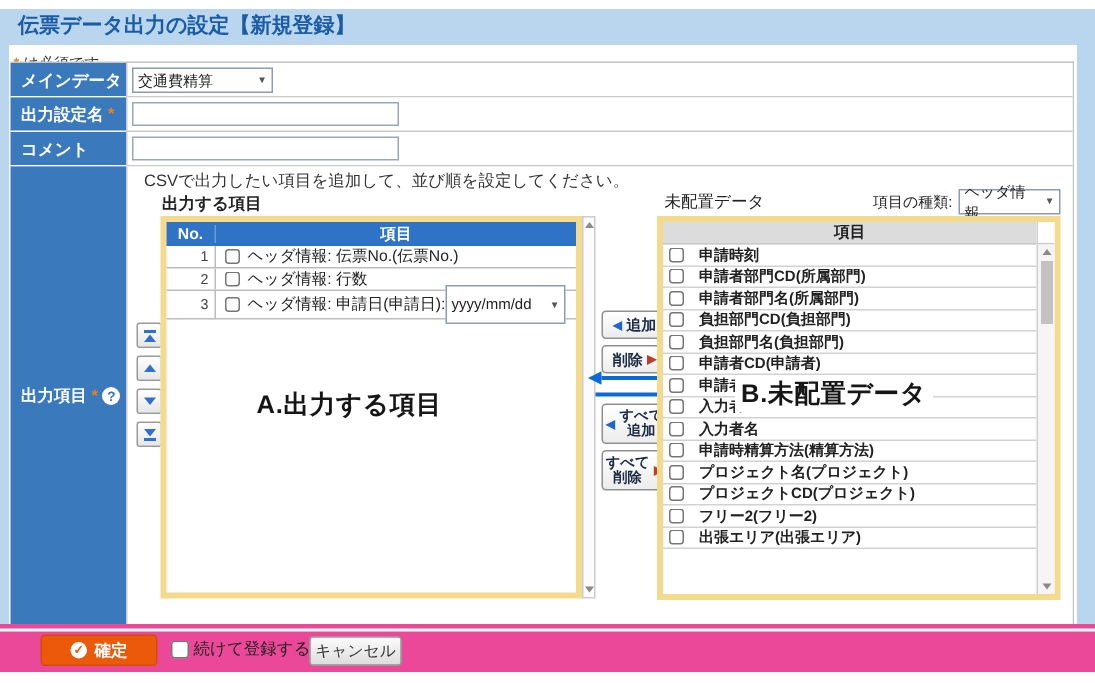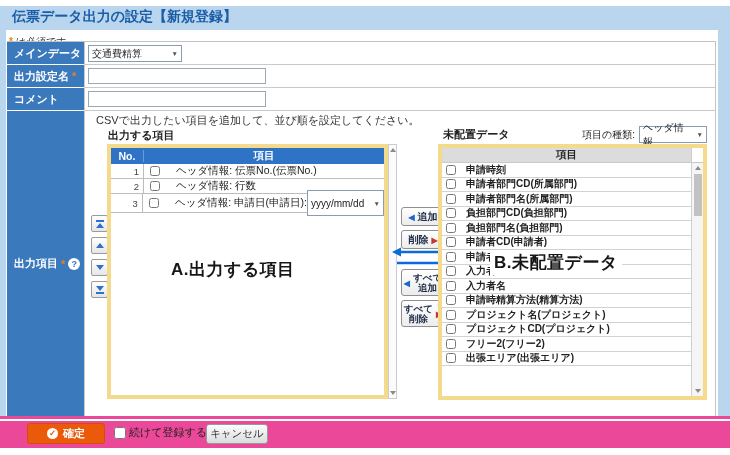--- a/index.html
+++ b/index.html
@@ -33,21 +33,21 @@
   .pa-title { position:absolute; left:23px; top:17px; font-size:11px; font-weight:bold; color:#222; }
   .tableA { position:absolute; left:22px; top:33px; width:281px; height:255px; border:4px solid #f4da8d; background:#fff; }
   .ahead { display:flex; height:16px; background:#2e73c5; color:#fff; font-weight:bold; font-size:10.5px; align-items:center; }
   .ahno { width:33px; text-align:center; border-right:1px solid #6a9bd6; }
   .ahitem { flex:1; text-align:center; }
   .arow { display:flex; align-items:center; height:15px; border-bottom:1px solid #bcbcbc; font-size:10.5px; color:#222; }
   .arow.tall { height:19px; }
   .ano { width:33px; height:100%; text-align:right; padding-right:4px; border-right:1px solid #bcbcbc;
          font-size:9.5px; color:#444; display:flex; align-items:center; justify-content:flex-end; }
   .arow input, .brow input { width:10px; height:10px; margin:0 0 0 6px; }
-  .atext { margin-left:16px; white-space:nowrap; }
+  .atext { margin-left:5px; white-space:nowrap; }
   .r3sel { width:80px; height:26px; font-size:10px; }
   .ascroll { position:absolute; left:303px; top:33px; width:9px; height:255px; background:#fbfbfb; border:1px solid #ccc; }
   .tri { width:0; height:0; }
   .tu-g { border-left:3px solid transparent; border-right:3px solid transparent; border-bottom:4px solid #8a8a8a; }
   .td-g { border-left:3px solid transparent; border-right:3px solid transparent; border-top:4px solid #8a8a8a; }
   .ascroll .tu-g { position:absolute; top:3px; left:0.5px; }
   .ascroll .td-g { position:absolute; bottom:3px; left:0.5px; }
 
   .reorder { position:absolute; left:6px; top:104px; display:flex; flex-direction:column; gap:5px; }
   .rbtn { width:17px; height:17px; background:linear-gradient(#fff,#e6e6e6); border:1px solid #9a9a9a;
@@ -59,21 +59,21 @@
   .tbtn { position:absolute; left:316px; width:44px; height:19px; background:linear-gradient(#fff,#ececec);
           border:1px solid #8f8f8f; border-radius:3px; font-size:10px; color:#1b2a45; font-weight:bold;
           display:flex; align-items:center; justify-content:center; gap:3px; cursor:pointer; }
   .tall2 { height:27px; }
   .b-add { top:96px; } .b-rem { top:119px; } .b-addall { top:158px; } .b-remall { top:189px; }
   .arrL::before { content:"◀"; color:#1f66cc; font-size:8px; }
   .arrR::before { content:"▶"; color:#c0392b; font-size:8px; }
   .two { display:flex; flex-direction:column; line-height:10px; font-size:9.5px; text-align:center; }
   .dblarrow { position:absolute; left:306px; top:136px; }
 
-  .pb-title { position:absolute; left:358px; top:16px; font-size:11px; font-weight:bold; color:#222; }
+  .pb-title { position:absolute; left:358px; top:16px; font-size:11px; font-weight:normal; color:#222; }
   .type-wrap { position:absolute; left:469px; top:15px; width:153px; display:flex; align-items:center; justify-content:flex-end; gap:4px; }
   .type-lbl { font-size:10px; color:#222; }
   .type-sel { width:68px;align-items:center; }
 
   .tableB { position:absolute; left:353px; top:33px; width:269px; height:256px; border:4px solid #f4da8d; background:#fff; }
   .bhead { display:flex; height:15px; }
   .bhc { flex:1; background:#dcdcdc; display:flex; align-items:center; justify-content:center;
          font-size:10.5px; font-weight:bold; color:#222; border-bottom:1px solid #c9c9c9; }
   .bgut { width:12px; background:#fff; border-left:1px solid #cfcfcf; border-bottom:1px solid #c9c9c9; }
   .bbody { display:flex; height:233px; }

